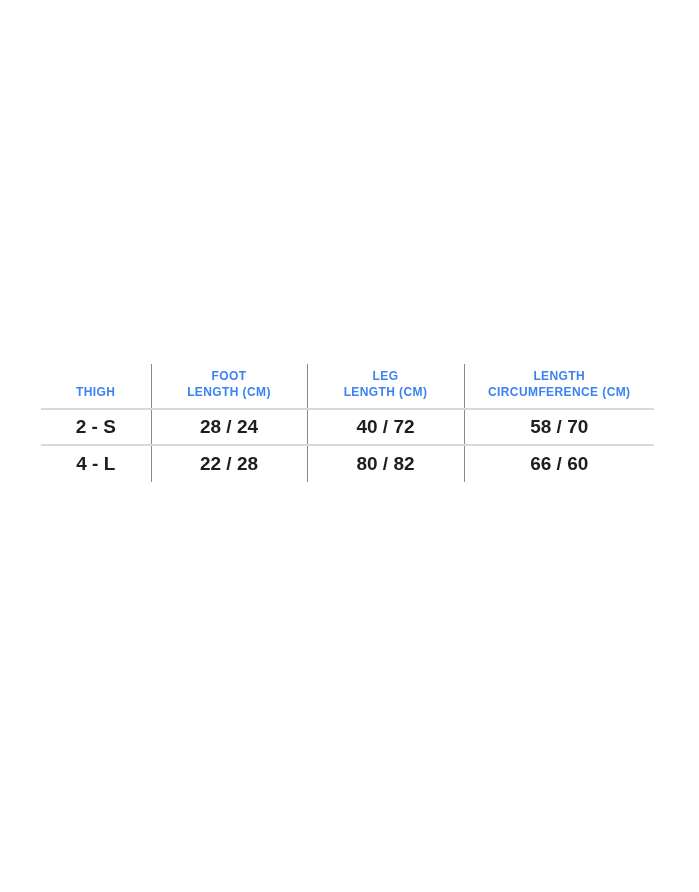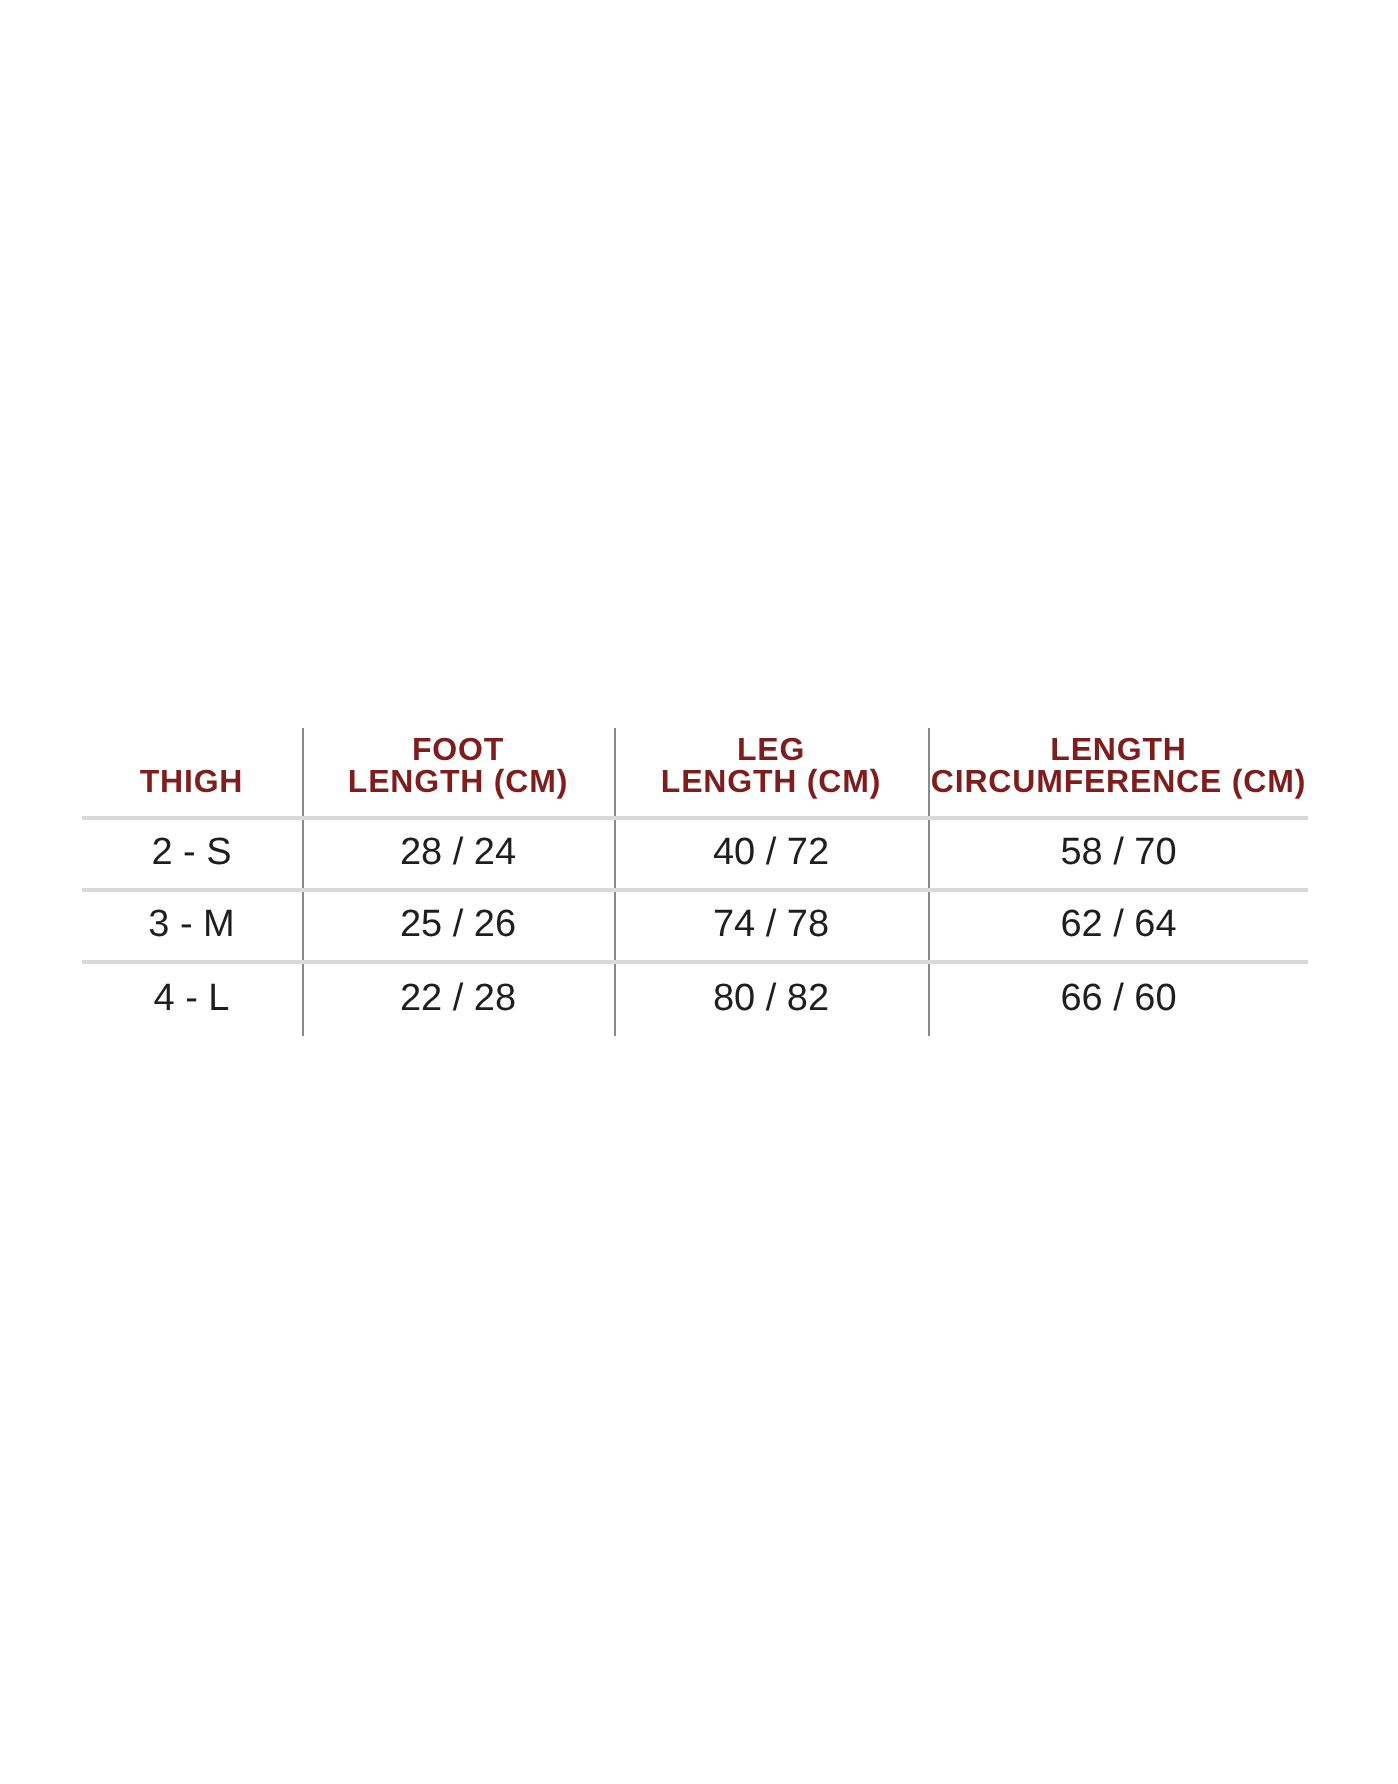--- a/index.html
+++ b/index.html
@@ -22,34 +22,34 @@
   .size-table col.c4 { width: 190px; }
   .size-table th, .size-table td {
     padding: 0;
     text-align: center;
   }
   .size-table thead th {
     height: 36px;
     vertical-align: bottom;
     padding-bottom: 8px;
     border-bottom: 2px solid #d9d9d9;
-    font-size: 16px;
+    font-size: 12px;
     font-weight: 700;
     letter-spacing: 0.4px;
-    color: #7f1d1d;
+    color: #3b82f6;
     line-height: 16px;
   }
   .size-table thead th .h-line {
     display: block;
   }
   .size-table td {
     height: 34px;
     border-bottom: 2px solid #d9d9d9;
     font-size: 19px;
-    font-weight: 400;
+    font-weight: 700;
     color: #1e1e1e;
   }
   .size-table tbody tr:last-child td {
     border-bottom: none;
     height: 36px;
   }
   .size-table th.v-sep, .size-table td.v-sep {
     border-left: 1px solid #8a8a8a;
   }
 </style>
@@ -84,25 +84,19 @@
     </tr>
   </thead>
   <tbody>
     <tr>
       <td>2 - S</td>
       <td class="v-sep">28 / 24</td>
       <td class="v-sep">40 / 72</td>
       <td class="v-sep">58 / 70</td>
     </tr>
     <tr>
-      <td>3 - M</td>
-      <td class="v-sep">25 / 26</td>
-      <td class="v-sep">74 / 78</td>
-      <td class="v-sep">62 / 64</td>
-    </tr>
-    <tr>
       <td>4 - L</td>
       <td class="v-sep">22 / 28</td>
       <td class="v-sep">80 / 82</td>
       <td class="v-sep">66 / 60</td>
     </tr>
   </tbody>
 </table>
 
 </body></html>

